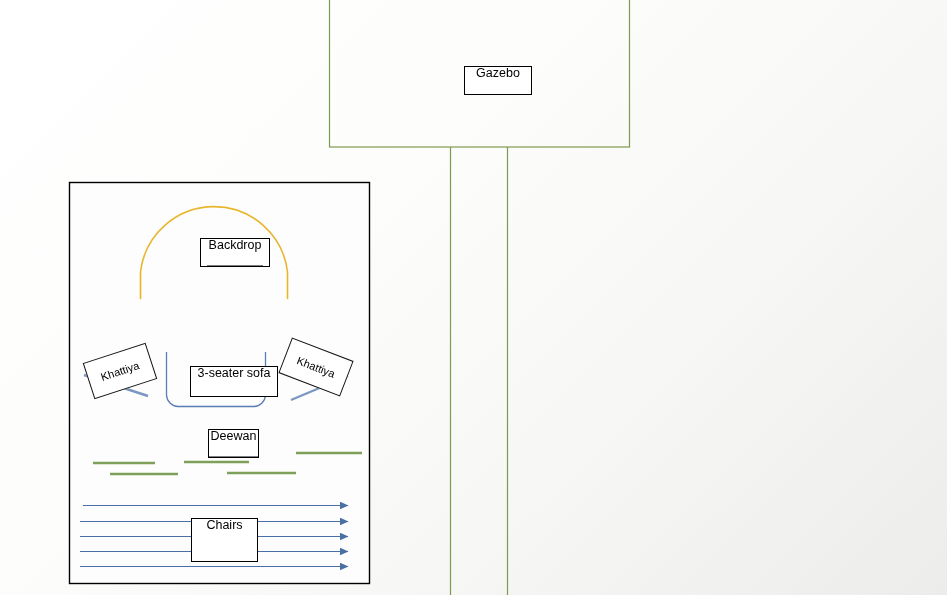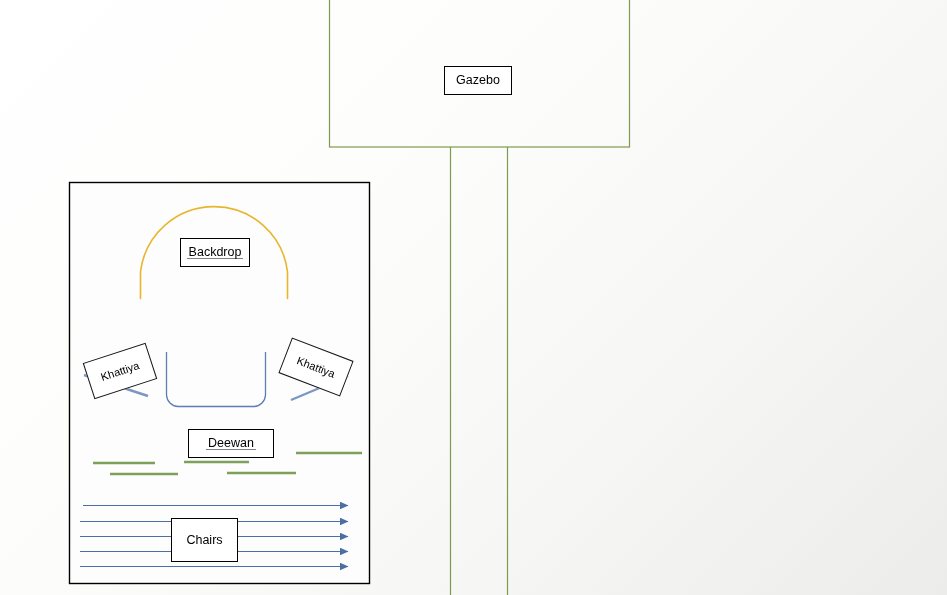--- a/index.html
+++ b/index.html
@@ -32,24 +32,24 @@
   
   .label-box {
     position: absolute;
     box-sizing: border-box;
     background: #ffffff;
     border: 1px solid #000000;
     color: #000000;
     font-size: 12.5px;
     line-height: 1;
     display: flex;
-    align-items: center;
     justify-content: center;
     white-space: nowrap;
     z-index: 5;
+    margin-left: 20px;
   }
   .label-box .txt {
     display: inline-block;
     padding: 0 2px;
   }
   .label-box.underlined .txt {
     border-bottom: 1px solid #808080;
     padding-bottom: 0;
   }
   
@@ -127,22 +127,25 @@
   </div>
 
   <div class="label-box" style="left:444px; top:66px; width:68px; height:29px;">
     <span class="txt">Gazebo</span>
   </div>
 
   <div class="label-box underlined" style="left:180px; top:238px; width:70px; height:29px;">
     <span class="txt">Backdrop</span>
   </div>
 
+  <div class="label-box" style="left:170px; top:366px; width:88px; height:31px;">
+    <span class="txt">3-seater sofa</span>
+  </div>
 
-  <div class="label-box underlined" style="left:188px; top:429px; width:86px; height:29px;">
+  <div class="label-box underlined" style="left:188px; top:429px; width:51px; height:29px;">
     <span class="txt">Deewan</span>
   </div>
 
   <div class="label-box" style="left:171px; top:518px; width:67px; height:44px;">
     <span class="txt">Chairs</span>
   </div>
 
 </div>
 
 </body></html>

